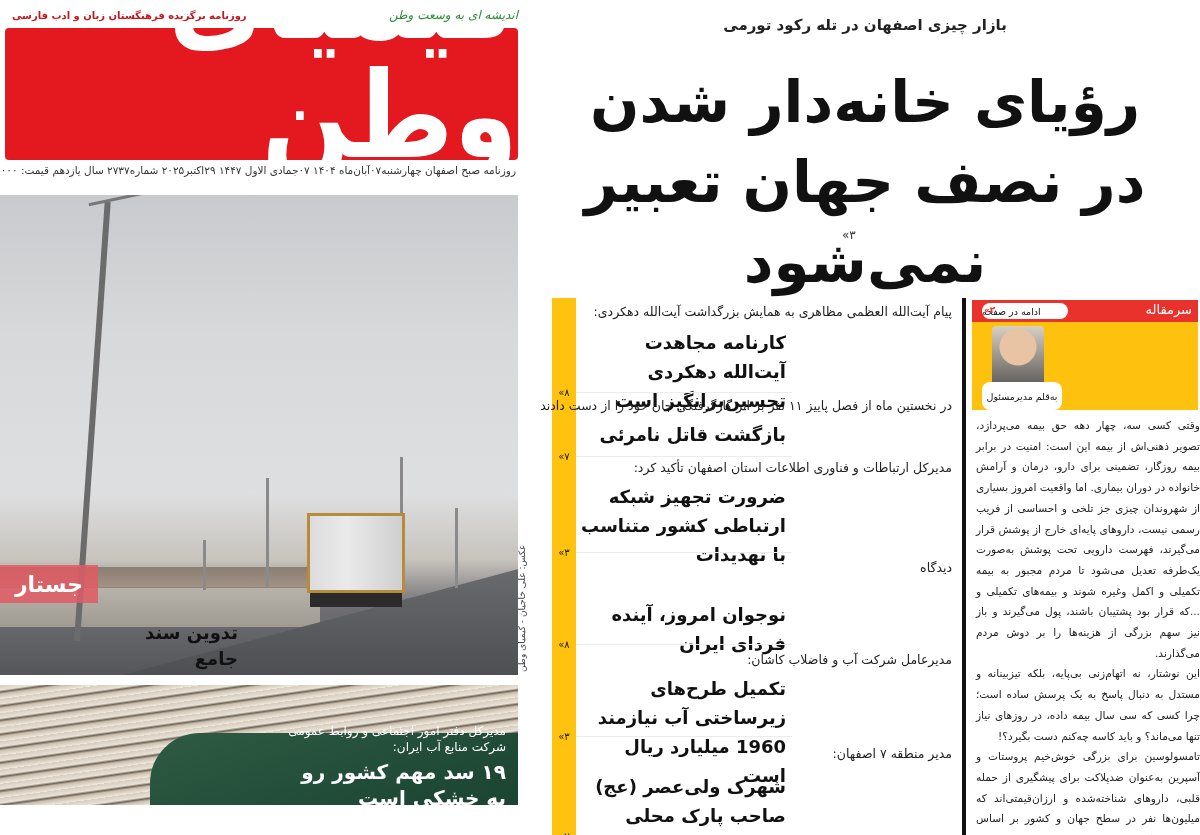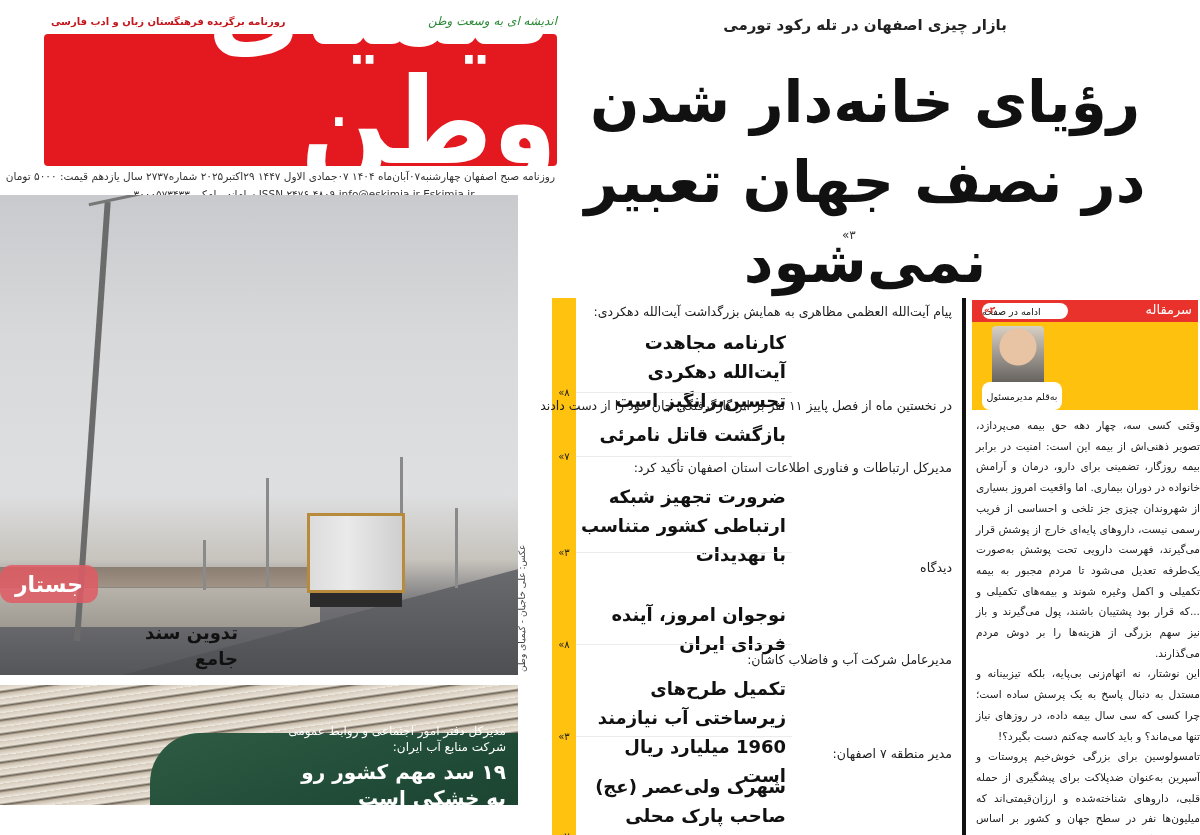--- a/index.html
+++ b/index.html
@@ -1,40 +1,40 @@
 <!DOCTYPE html>
 <html><head>
 <meta charset="utf-8">
 <style>
   * { box-sizing: border-box; margin: 0; padding: 0; }
   html, body { width: 1200px; height: 835px; overflow: hidden; background: #ffffff; }
   body { font-family: "DejaVu Sans", sans-serif; color: #111; position: relative; direction: rtl; }
 
   
-  .masthead { position: absolute; left: 0; top: 14px; width: 530px; height: 192px; margin-left: 39px; }
+  .masthead { position: absolute; left: 0; top: 8px; width: 530px; height: 192px; }
   .mast-tagline { position: absolute; top: 2px; left: 12px; font-size: 10px; font-weight: bold; color: #c4161c; direction: rtl; }
   .mast-motto { position: absolute; top: 0; right: 12px; font-family: "DejaVu Serif", serif; font-style: italic; font-size: 12px; color: #2e8b3a; }
   .mast-logo { position: absolute; top: 20px; left: 5px; width: 513px; height: 132px; background: #e4191f; border-radius: 4px; display: flex; align-items: flex-end; justify-content: center; overflow: hidden; }
   .mast-logo-text { color: #ffffff; font-family: "DejaVu Sans", sans-serif; font-weight: bold; font-size: 104px; line-height: 1; letter-spacing: -4px; transform: scaleY(1.15); }
   .mast-info1 { position: absolute; top: 156px; right: 14px; left: 6px; font-size: 10.5px; color: #333; text-align: right; white-space: nowrap; direction: rtl; }
   .mast-info2 { position: absolute; top: 174px; right: 0; left: 0; font-size: 10.5px; color: #333; text-align: center; white-space: nowrap; direction: rtl; }
 
   
   .hero-photo { position: absolute; left: 0; top: 195px; width: 518px; height: 480px; overflow: hidden;
     background: linear-gradient(180deg, #c9cacd 0%, #d8d9db 30%, #dedfe1 62%, #c7c3bd 76%, #6f6f73 86%, #55565a 100%); }
   .road { position: absolute; left: 60px; bottom: 0; width: 520px; height: 115px; background: linear-gradient(180deg, #6c6d71 0%, #4e4f53 100%); clip-path: polygon(12% 100%, 88% 8%, 100% 6%, 100% 100%); }
   .barrier { position: absolute; left: 0; top: 392px; width: 320px; height: 40px; background: linear-gradient(180deg, #b7b3ab, #9f9a92); border-top: 1px solid #8c877f; }
   .buildings { position: absolute; left: 0; top: 372px; width: 320px; height: 24px; background: linear-gradient(180deg, #8b7e72, #a59789); }
   .pole { position: absolute; left: 74px; top: 6px; width: 6px; height: 440px; background: #6b6b6b; transform: rotate(4deg); transform-origin: bottom center; }
   .pole-arm { position: absolute; left: 88px; top: 0; width: 80px; height: 3px; background: #777; transform: rotate(-12deg); }
   .truck { position: absolute; left: 307px; top: 318px; width: 98px; height: 96px; }
   .truck-box { position: absolute; left: 0; top: 0; width: 98px; height: 80px; background: linear-gradient(90deg, #dcdcdc 0%, #eaeaea 40%, #cfcfcf 100%); border: 3px solid #b88a3c; }
   .truck-base { position: absolute; left: 3px; top: 80px; width: 92px; height: 14px; background: #2b2b2b; }
   .small-pole { position: absolute; width: 3px; background: #8a8a8a; }
-  .jostar-badge { position: absolute; left: 0; top: 370px; width: 98px; height: 38px; background: rgba(225, 90, 100, 0.85); color: #fff; font-weight: bold; font-size: 22px; display: flex; align-items: center; justify-content: center; border-radius: 12px; }
+  .jostar-badge { position: absolute; left: 0; top: 370px; width: 98px; height: 38px; background: rgba(225, 90, 100, 0.85); color: #fff; font-weight: bold; font-size: 22px; display: flex; align-items: center; justify-content: center; }
   .hero-title { position: absolute; left: 130px; top: 425px; width: 108px; font-size: 18px; font-weight: bold; line-height: 26px; color: #111; text-align: right; }
   .photo-credit { position: absolute; left: 517px; top: 545px; width: 14px; height: 150px; writing-mode: vertical-rl; transform: rotate(180deg); font-size: 9px; color: #444; white-space: nowrap; }
 
   
   .dam-photo { position: absolute; left: 0; top: 685px; width: 518px; height: 120px; overflow: hidden;
     background: repeating-linear-gradient(172deg, #d7cdbf 0px, #e9e2d6 5px, #6e6558 7px, #cbbfae 9px, #efe9df 14px); }
   .dam-water { position: absolute; left: 150px; top: 48px; width: 380px; height: 110px; background: linear-gradient(160deg, #2f5b44 0%, #1f4a36 60%, #1a3f2e 100%); border-top-left-radius: 50px; }
   .dam-kicker { position: absolute; right: 12px; top: 38px; width: 230px; font-size: 12px; color: #fff; line-height: 16px; text-align: right; }
   .dam-title { position: absolute; right: 12px; top: 74px; width: 230px; font-size: 20px; font-weight: bold; color: #fff; line-height: 26px; text-align: right; }
   .dam-ref { position: absolute; left: 312px; top: 131px; font-size: 10px; color: #fff; direction: ltr; }
@@ -71,21 +71,20 @@
 </head>
 <body>
 
 <header class="masthead">
   <div class="mast-tagline">روزنامه برگزیده فرهنگستان زبان و ادب فارسی</div>
   <div class="mast-motto">اندیشه ای به وسعت وطن</div>
   <div class="mast-logo">
     <span class="mast-logo-text">کیمیای وطن</span>
   </div>
   <div class="mast-info1">روزنامه صبح اصفهان   چهارشنبه۰۷آبان‌ماه ۱۴۰۴   ۰۷جمادی الاول ۱۴۴۷   ۲۹اکتبر۲۰۲۵   شماره۲۷۳۷   سال یازدهم   قیمت: ۵۰۰۰ تومان</div>
-  <div class="mast-info2">ISSN ۲۴۷۶-۴۸۰۹   info@eskimia.ir   Eskimia.ir   سامانه پیامکی ۳۰۰۰۵۷۳۴۳۳</div>
 </header>
 
 <section class="hero-photo">
   <div class="buildings"></div>
   <div class="barrier"></div>
   <div class="road"></div>
   <div class="pole"></div>
   <div class="pole-arm"></div>
   <div class="small-pole" style="left:400px;top:262px;height:130px;"></div>
   <div class="small-pole" style="left:455px;top:313px;height:80px;"></div>

